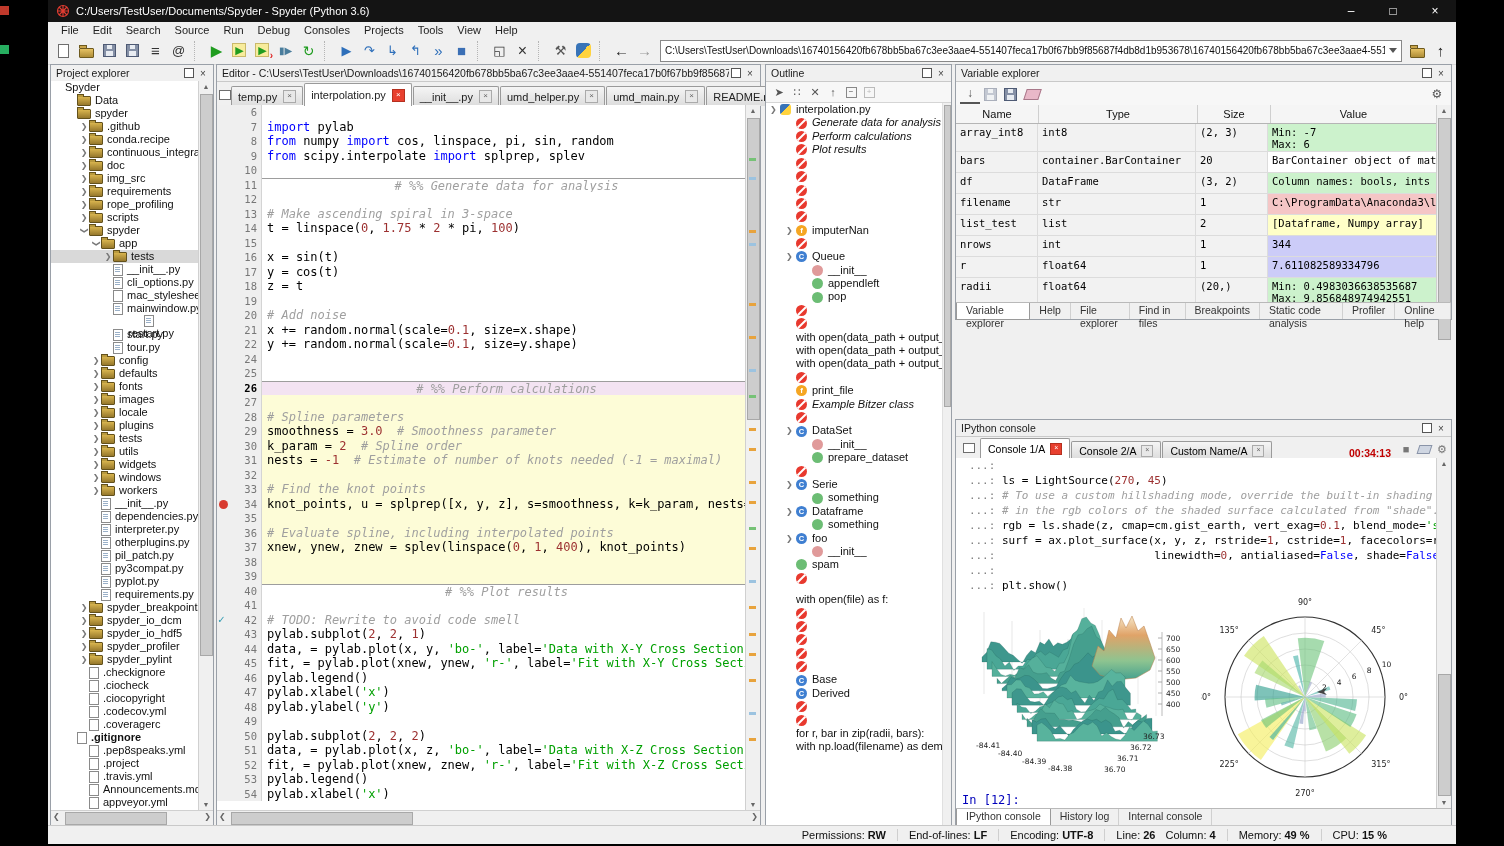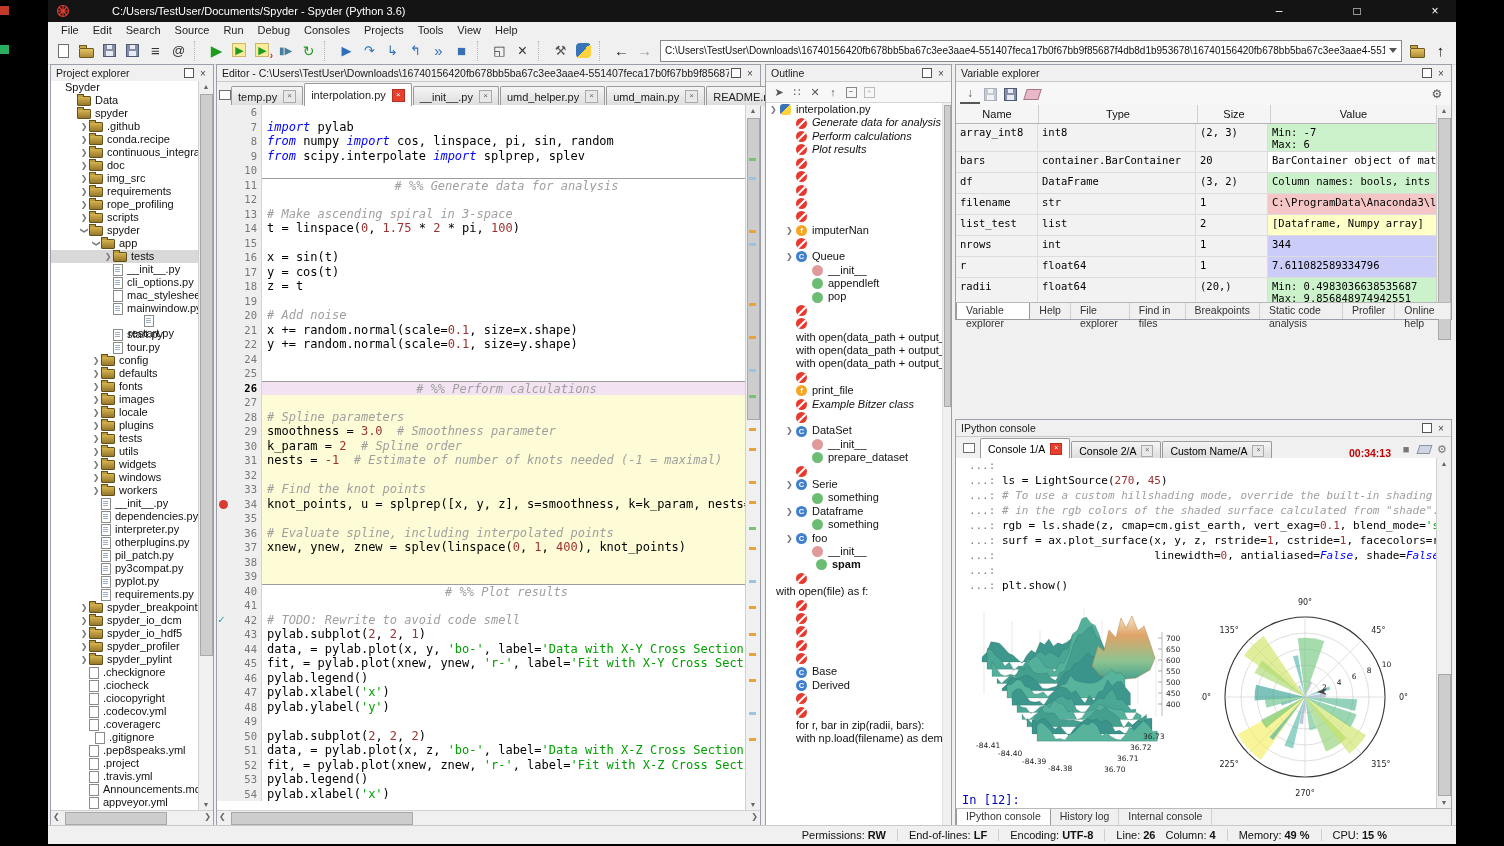--- a/index.html
+++ b/index.html
@@ -1,20 +1,20 @@
 <!DOCTYPE html>
 <html><head>
 <meta charset="utf-8">
 <style>
   html,body{margin:0;padding:0;background:#000;width:1504px;height:846px;overflow:hidden;
     font-family:"Liberation Sans",sans-serif;-webkit-font-smoothing:antialiased;}
   .window{position:absolute;left:48px;top:0;width:1408px;height:844px;background:#f0f0f0;}
   
   .titlebar{position:absolute;left:0;top:0;right:0;height:22px;background:#141414;color:#fff;
-    display:flex;align-items:center;font-size:11px;gap:36px;}
+    display:flex;align-items:center;font-size:11px;}
   .titlebar .app-icon{width:14px;height:14px;margin:0 6px 0 8px;}
   .titlebar .ttl{flex:1;white-space:nowrap;overflow:hidden;}
   .wc{width:42px;height:22px;display:flex;align-items:center;justify-content:center;color:#fff;font-size:12px;}
   
   .menubar{position:absolute;left:0;top:22px;right:0;height:15px;background:#f0f0f0;display:flex;
     align-items:center;font-size:11px;color:#222;padding-left:6px;}
   .menu-item{padding:0 7px;}
   
   .toolbar{position:absolute;left:0;top:37px;right:0;height:27px;background:#f0f0f0;display:flex;
     align-items:center;padding:0 4px;border-bottom:1px solid #d8d8d8;}
@@ -88,21 +88,21 @@
   .crow .mk{width:13px;flex:none;background:#efefef;position:relative;}
   .crow .num{width:27px;flex:none;background:#efefef;color:#777;text-align:right;padding-right:4px;
     font-size:10.5px;border-right:1px solid #d4d4d4;}
   .crow .src{flex:1;padding-left:5px;overflow:hidden;}
   .crow.cur .num{color:#000;font-weight:bold;}
   .crow.cur .src{background:#f3e3f2;}
   .crow.ycell .src{background:#fdfcd7;}
   .crow.sep .src{border-top:1px solid #9d9d9d;text-align:center;}
   .bp{position:absolute;left:2px;top:3px;width:9px;height:9px;border-radius:50%;background:#d83b30;}
   .todo{position:absolute;left:1px;top:0;color:#2e9ab0;font-size:11px;font-weight:bold;}
-  .tk-k{color:#0000ff;font-style:italic;}
+  .tk-k{color:#0000ff;}
   .tk-n{color:#9c3030;}
   .tk-s{color:#00a000;}
   .tk-c{color:#9f9f9f;font-style:italic;}
   .tk-p{color:#000;}
   
   .vscroll{position:absolute;right:0;width:14px;background:#f0f0f0;border-left:1px solid #d0d0d0;}
   .vthumb{position:absolute;left:1px;width:11px;background:#cdcdcd;border:1px solid #a8a8a8;}
   .sarrow{position:absolute;left:0;width:14px;height:12px;color:#666;font-size:7px;text-align:center;line-height:12px;}
   .hscroll{position:absolute;left:0;right:0;bottom:0;height:14px;background:#f0f0f0;border-top:1px solid #d0d0d0;}
   .hthumb{position:absolute;top:1px;height:11px;background:#cdcdcd;border:1px solid #a8a8a8;}
@@ -520,21 +520,21 @@
           <div class="trow" style="padding-left: 28px;">
             <span class="exp"></span>
             <span class="ti ti-page"></span>
             <span>.codecov.yml</span>
           </div>
           <div class="trow" style="padding-left: 28px;">
             <span class="exp"></span>
             <span class="ti ti-page"></span>
             <span>.coveragerc</span>
           </div>
-          <div class="trow" style="padding-left: 34px;">
+          <div class="trow" style="padding-left: 16px; font-weight: bold;">
             <span class="exp"></span>
             <span class="ti ti-page"></span>
             <span>.gitignore</span>
           </div>
           <div class="trow" style="padding-left: 28px;">
             <span class="exp"></span>
             <span class="ti ti-page"></span>
             <span>.pep8speaks.yml</span>
           </div>
           <div class="trow" style="padding-left: 28px;">
@@ -872,31 +872,31 @@
           <div class="orow" style="padding-left: 20px;">
             <span class="exp open" style="width: 10px; flex: 0 0 auto; color: rgb(119, 119, 119); font-size: 8px;">❯</span>
             <span class="oi oi-cs">C</span>
             <span>foo</span>
           </div>
           <div class="orow" style="padding-left: 36px;">
             <span class="exp" style="width: 10px; flex: 0 0 auto; color: rgb(119, 119, 119); font-size: 8px;"></span>
             <span class="oi oi-mp"></span>
             <span>__init__</span>
           </div>
-          <div class="orow" style="padding-left: 40px; font-weight: bold;">
+          <div class="orow" style="padding-left: 20px;">
             <span class="exp" style="width: 10px; flex: 0 0 auto; color: rgb(119, 119, 119); font-size: 8px;"></span>
             <span class="oi oi-mt"></span>
             <span>spam</span>
           </div>
           <div class="orow" style="padding-left: 20px;">
             <span class="exp" style="width: 10px; flex: 0 0 auto; color: rgb(119, 119, 119); font-size: 8px;"></span>
             <span class="oi oi-cl"></span>
             <span></span>
           </div>
-          <div class="orow" style="">
+          <div class="orow" style="padding-left: 20px; margin-top: 8px;">
             <span class="exp" style="width: 10px; flex: 0 0 auto; color: rgb(119, 119, 119); font-size: 8px;"></span>
             <span>with open(file) as f:</span>
           </div>
           <div class="orow" style="padding-left: 20px;">
             <span class="exp" style="width: 10px; flex: 0 0 auto; color: rgb(119, 119, 119); font-size: 8px;"></span>
             <span class="oi oi-cl"></span>
             <span></span>
           </div>
           <div class="orow" style="padding-left: 20px;">
             <span class="exp" style="width: 10px; flex: 0 0 auto; color: rgb(119, 119, 119); font-size: 8px;"></span>

